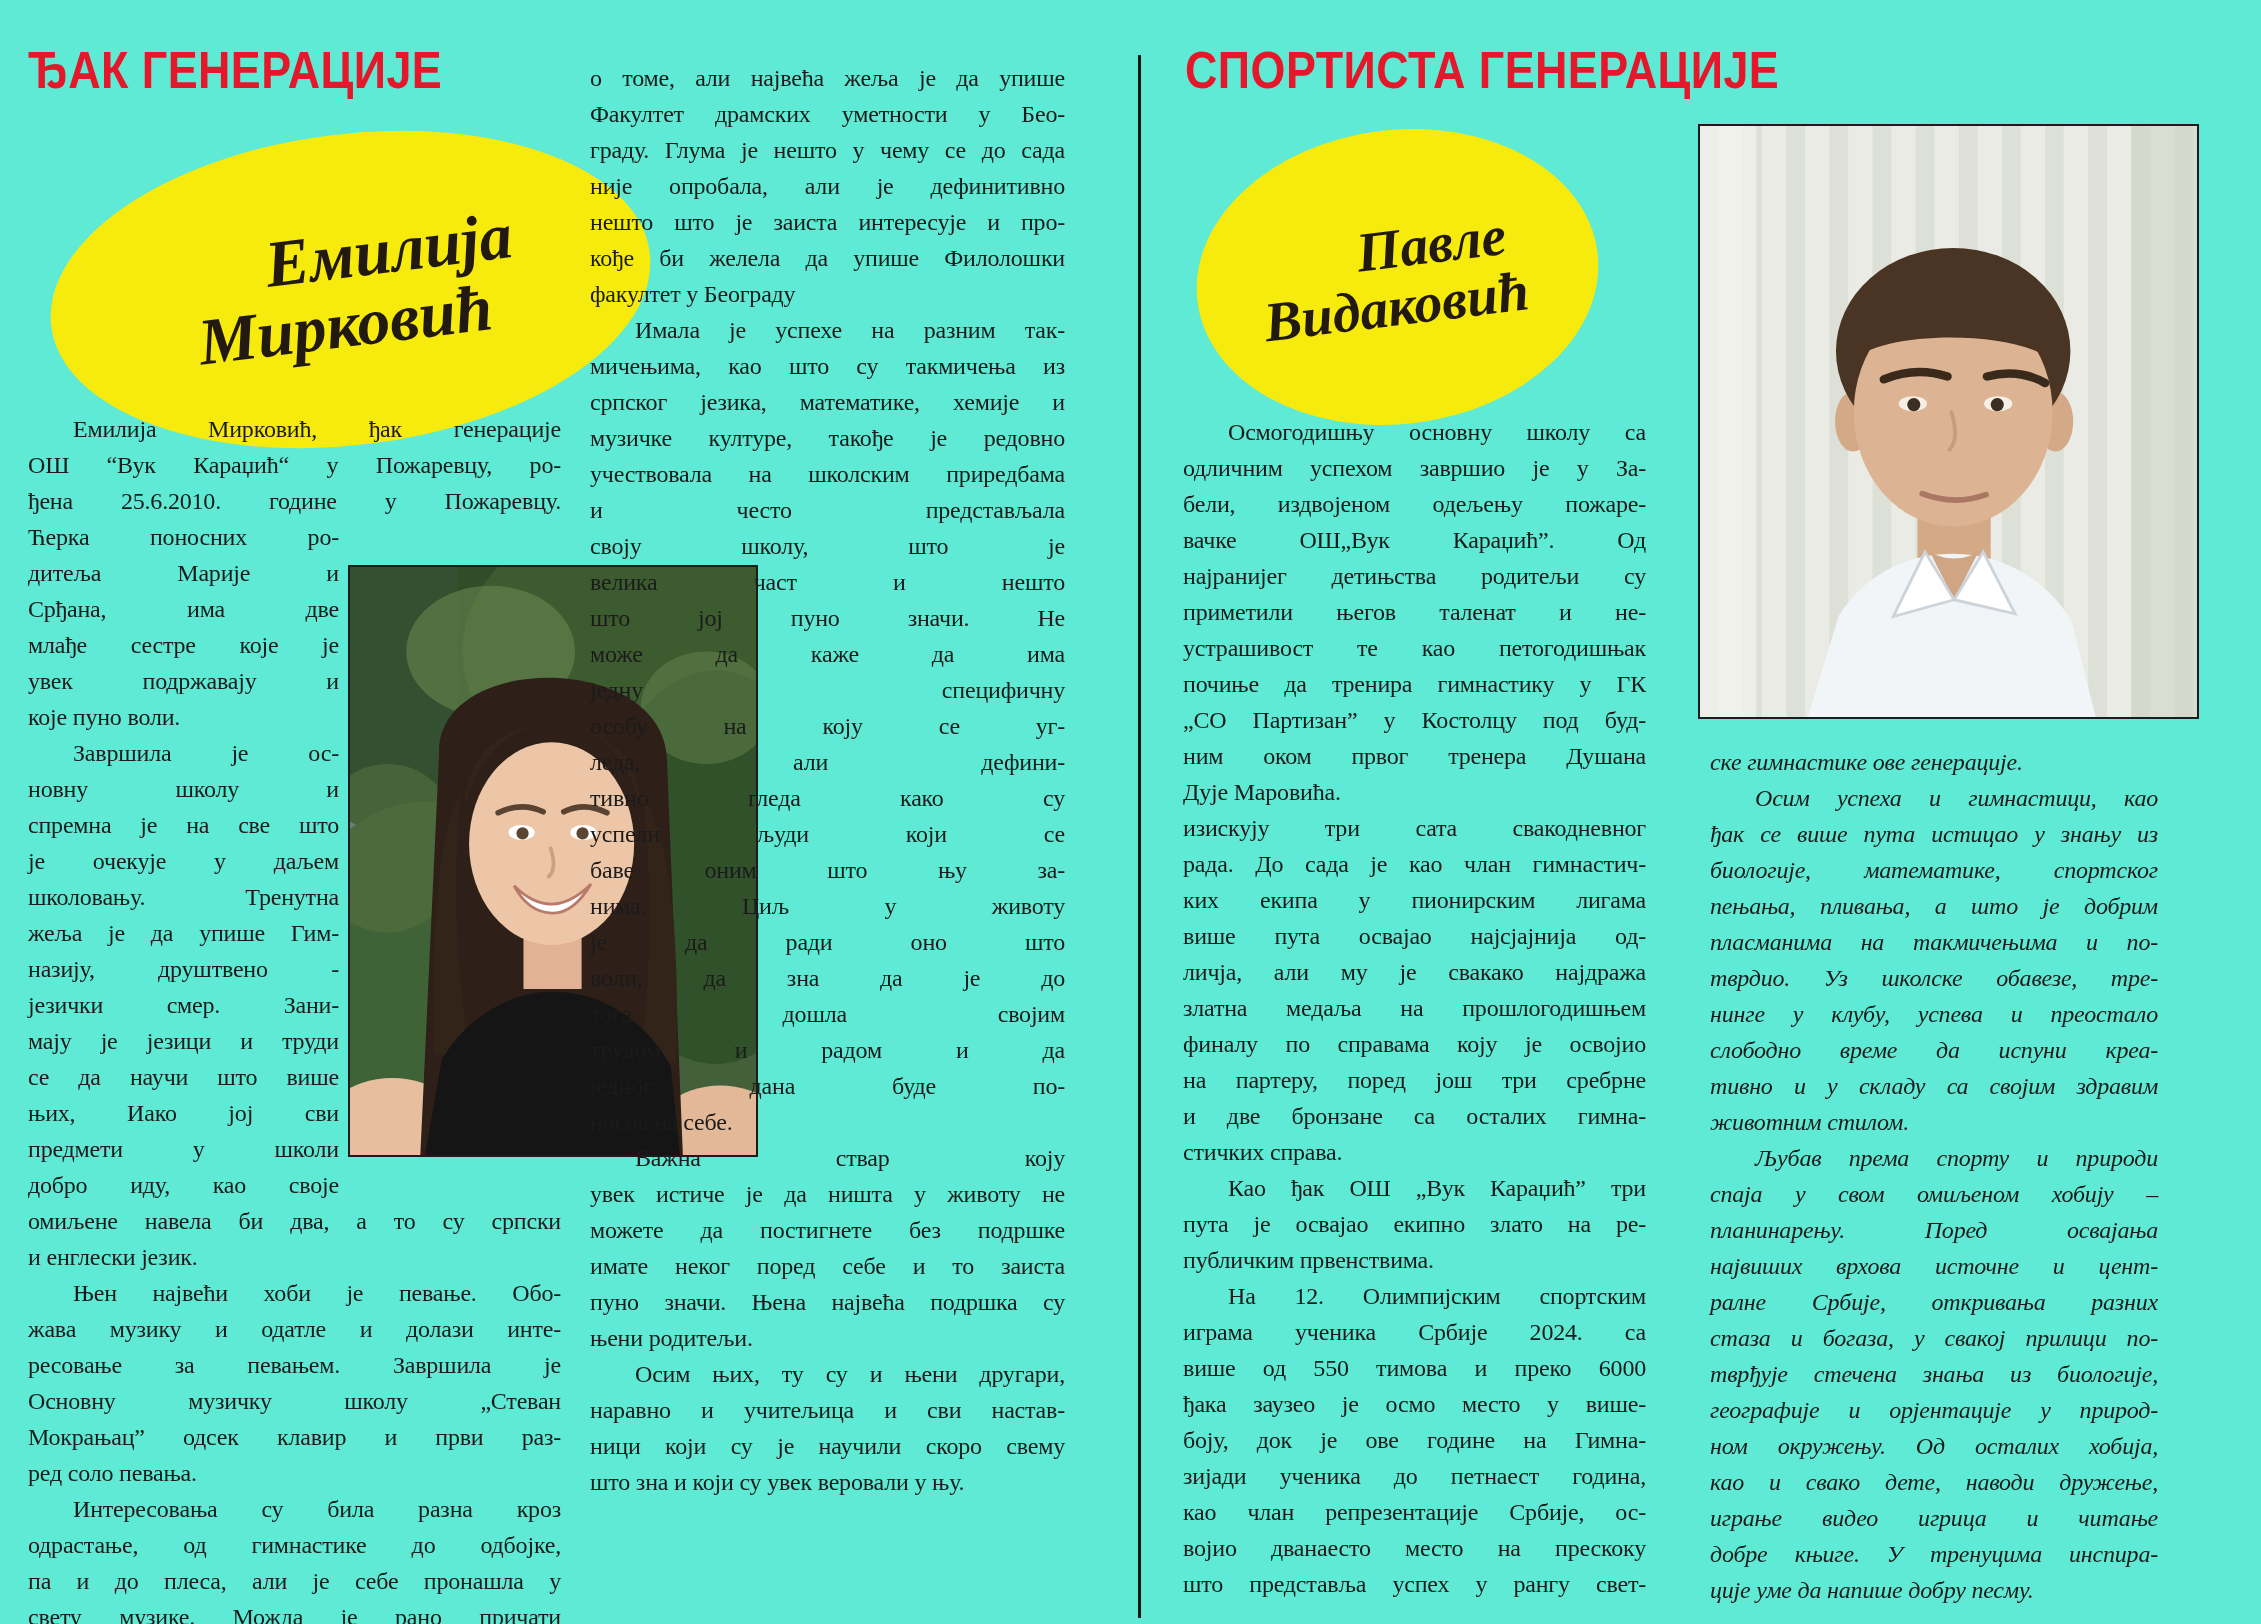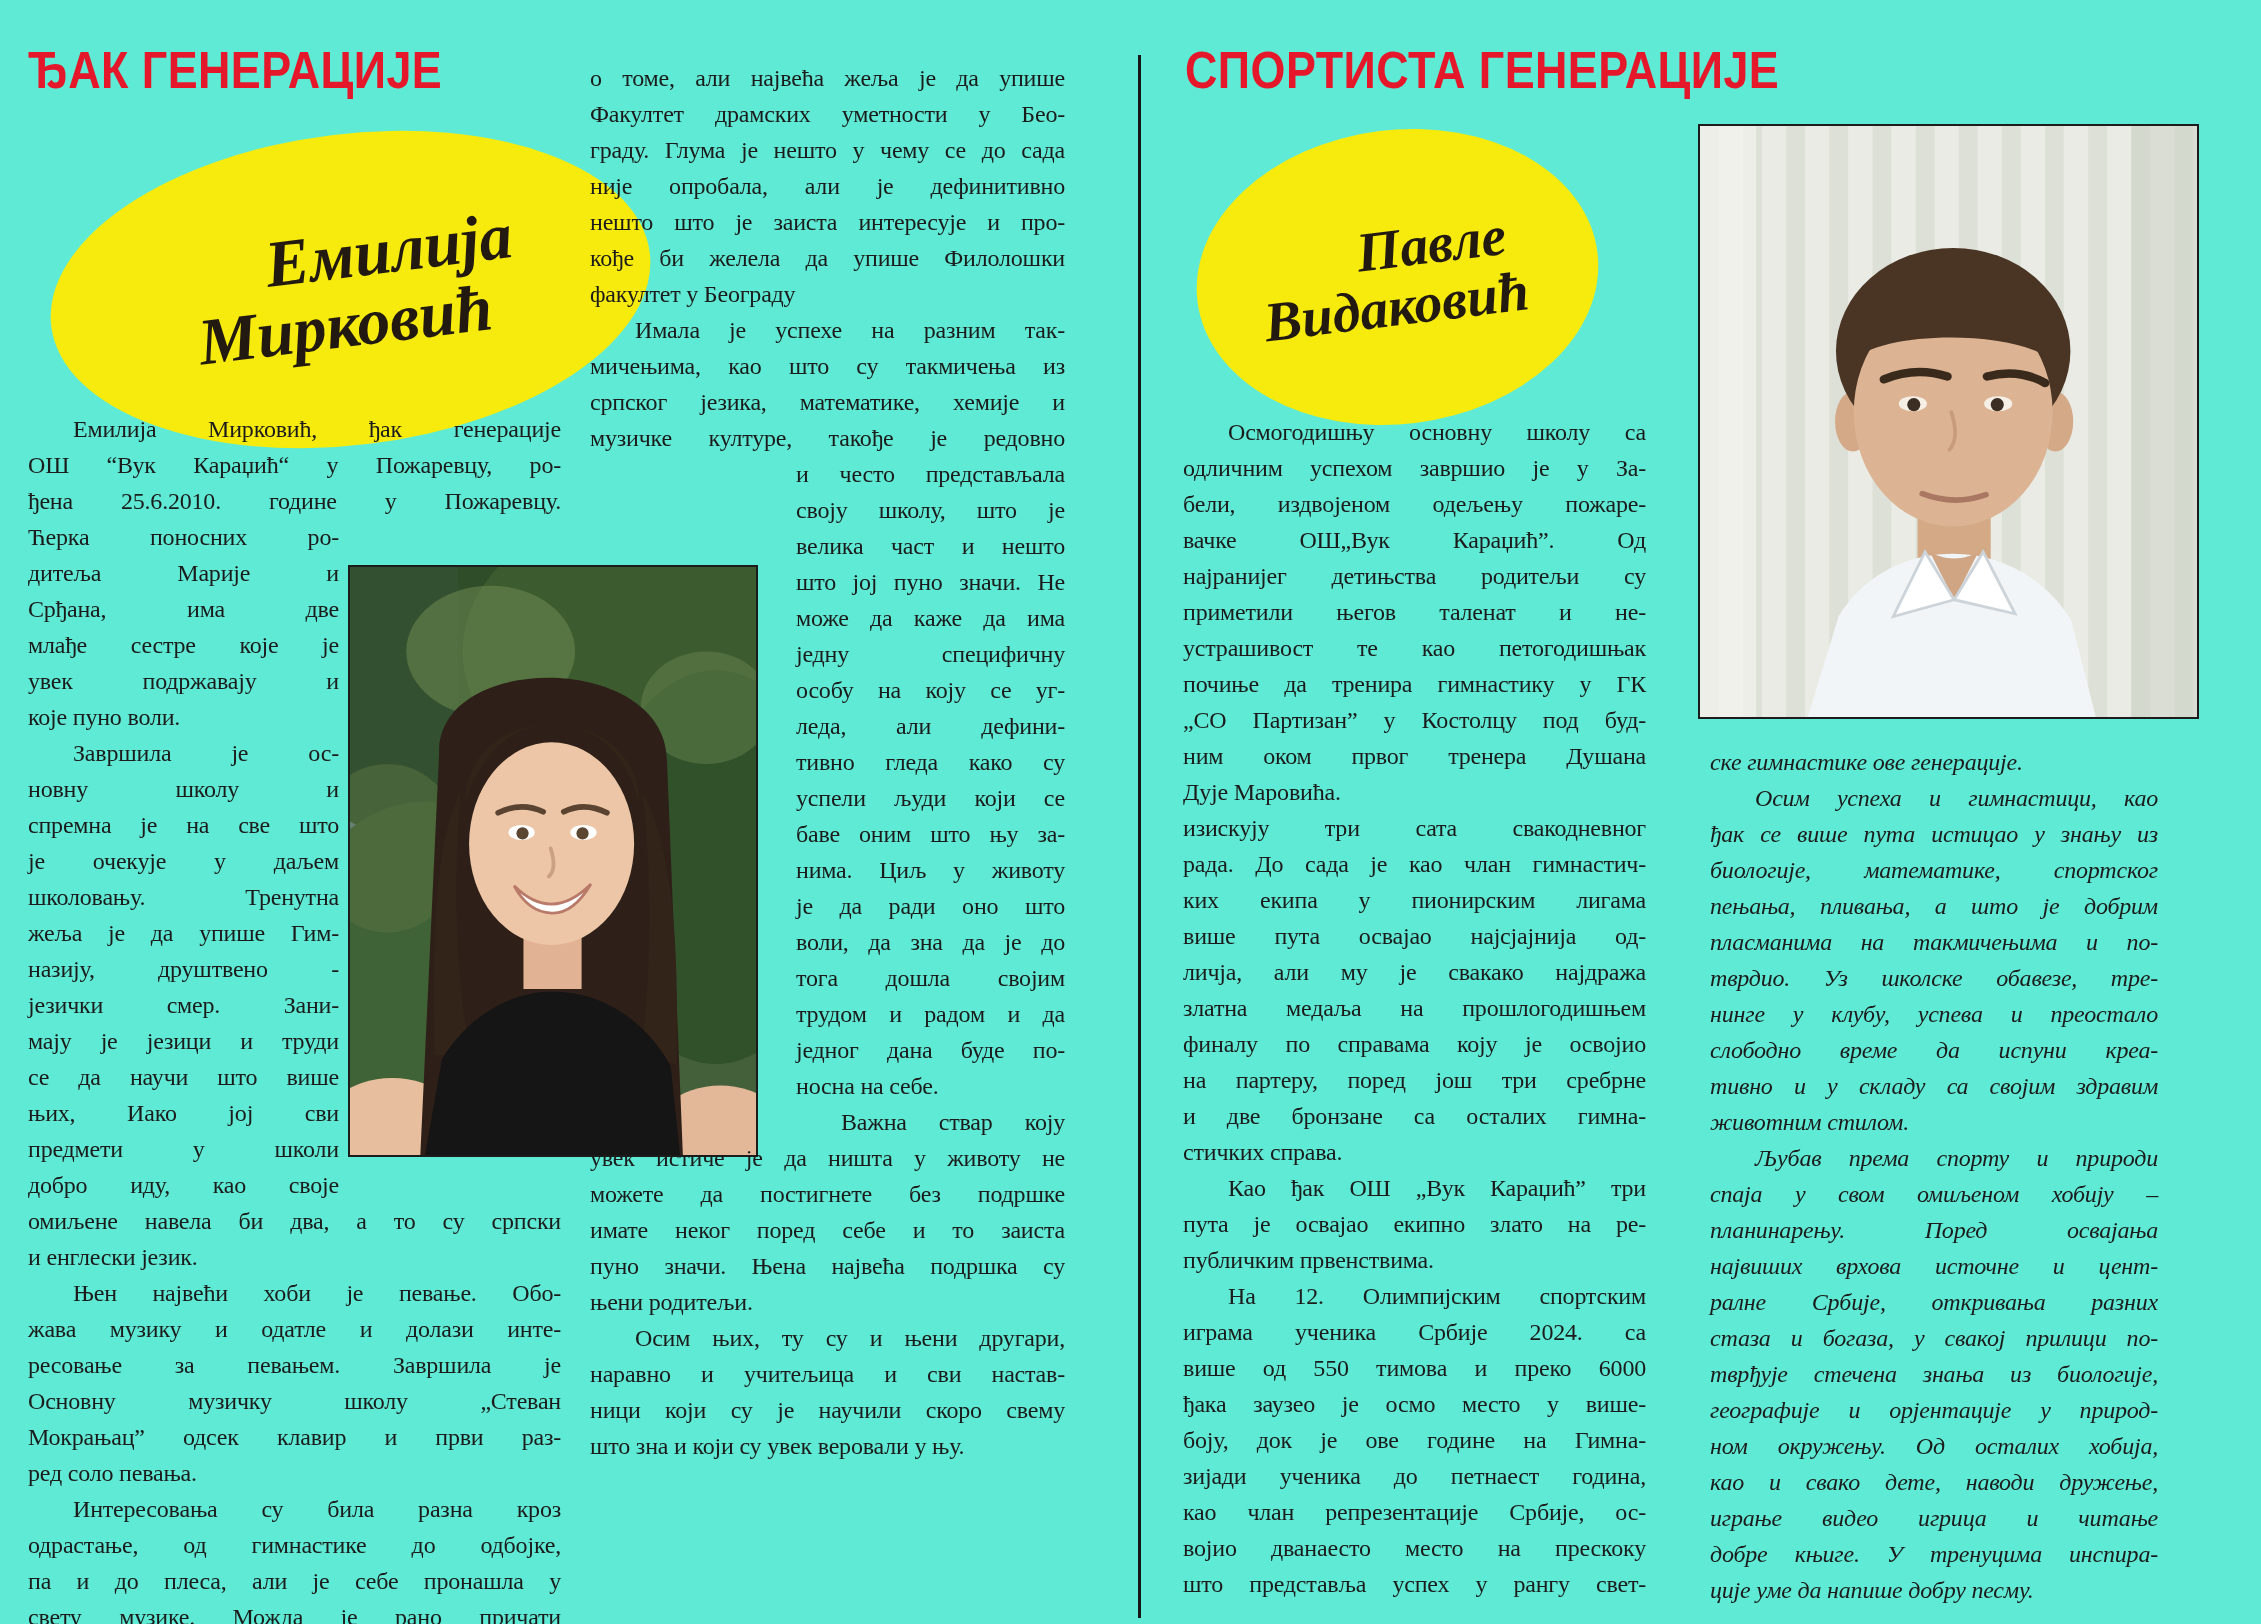--- a/index.html
+++ b/index.html
@@ -68,21 +68,21 @@
     text-align-last:justify;
     -moz-text-align-last:justify;
   }
   .tl.l{text-align-last:left;-moz-text-align-last:left;}
   .tl.i{text-indent:45px;}
   #col1{left:28px;top:411px;width:533px;}
   #col1 .tl{height:36px;line-height:36px;}
   #col1 .tl.n{width:311px;}
   #col2{left:590px;top:60px;width:475px;}
   #col2 .tl{height:36px;line-height:36px;}
-  #col2 .tl.n{margin-left:206px;}
+  #col2 .tl.n{}
   #col3{left:1183px;top:414px;width:463px;}
   #col3 .tl{height:36px;line-height:36px;}
   #col4{left:1710px;top:744px;width:448px;}
   #col4 .tl{height:36px;line-height:36px;font-style:italic;}
 </style>
 </head>
 <body>
 
 <div class="page">
 
@@ -175,20 +175,21 @@
       <div class="tl">Факултет драмских уметности у Бео-</div>
       <div class="tl">граду. Глума је нешто у чему се до сада</div>
       <div class="tl">није опробала, али је дефинитивно</div>
       <div class="tl">нешто што је заиста интересује и про-</div>
       <div class="tl">кође би желела да упише Филолошки</div>
       <div class="tl l">факултет у Београду</div>
       <div class="tl i">Имала је успехе на разним так-</div>
       <div class="tl">мичењима, као што су такмичења из</div>
       <div class="tl">српског језика, математике, хемије и</div>
       <div class="tl">музичке културе, такође је редовно</div>
+      <div class="tl">учествовала на школским приредбама</div>
       <div class="tl n">и често представљала</div>
       <div class="tl n">своју школу, што је</div>
       <div class="tl n">велика част и нешто</div>
       <div class="tl n">што јој пуно значи. Не</div>
       <div class="tl n">може да каже да има</div>
       <div class="tl n">једну специфичну</div>
       <div class="tl n">особу на коју се уг-</div>
       <div class="tl n">леда, али дефини-</div>
       <div class="tl n">тивно гледа како су</div>
       <div class="tl n">успели људи који се</div>

